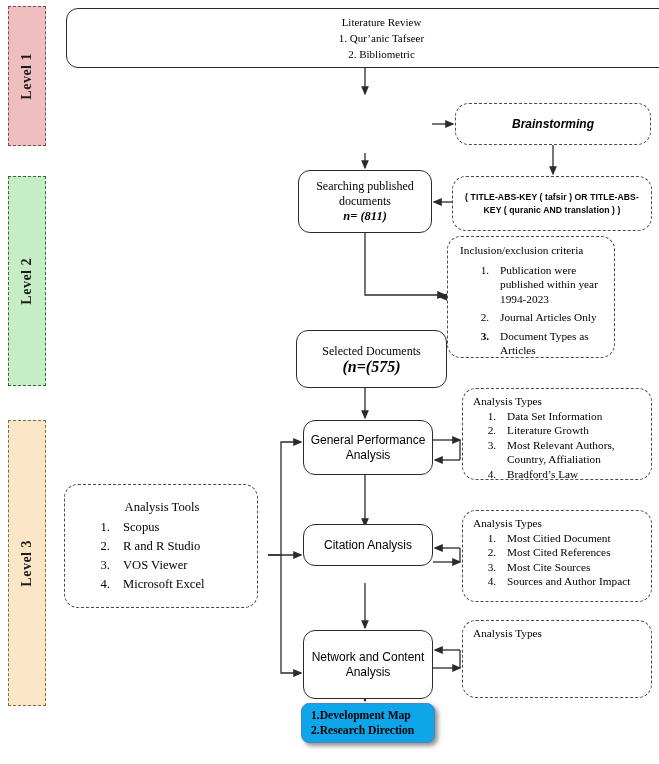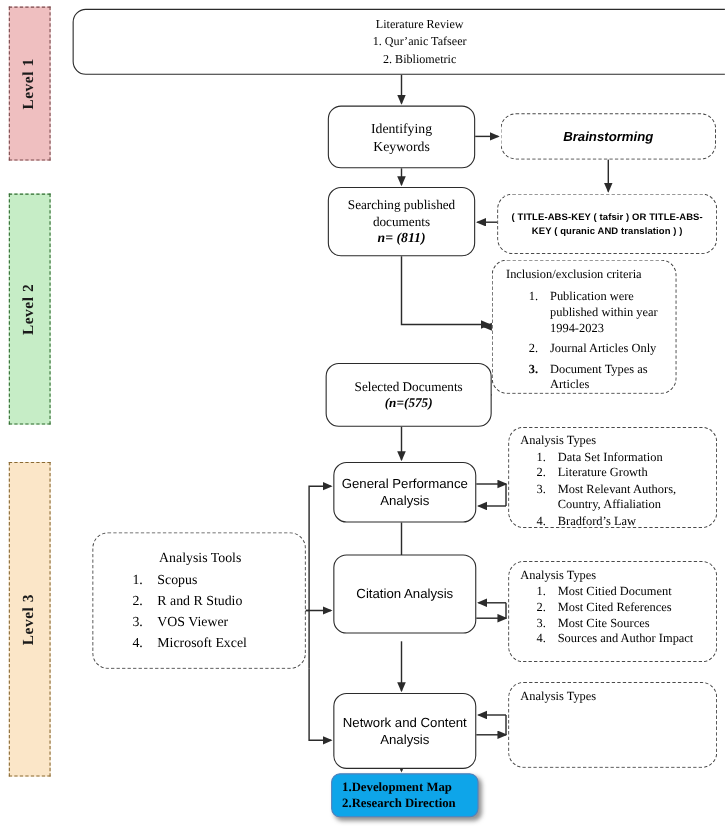--- a/index.html
+++ b/index.html
@@ -54,38 +54,38 @@
 
   #criteria-box{left:447px;top:236px;width:168px;height:122px;
      align-items:flex-start;justify-content:flex-start;padding:6px 6px 6px 12px;text-align:left;
      font-size:11.3px;line-height:14.5px;}
   #criteria-box .title{display:block;margin-bottom:1px;}
   #criteria-box ol{margin:0;padding-left:28px;}
   #criteria-box li{margin:4px;padding-left:8px;}
   #criteria-box li.b3::marker{font-weight:bold;}
 
   #selected-docs{left:296px;top:330px;width:151px;height:58px;font-size:12px;line-height:15px;}
-  #selected-docs .count{font-style:italic;font-weight:600;font-size:12px;text-align:right;}
+  #selected-docs .count{font-style:italic;font-weight:600;font-size:16px;text-align:right;}
 
   #general-performance{left:303px;top:420px;width:130px;height:55px;font-size:12px;line-height:15px;}
   #gpa-types{left:462px;top:388px;width:190px;height:92px;}
-  #citation-analysis{left:303px;top:504px;width:130px;height:72px;font-size:12px;align-items:center;}
+  #citation-analysis{left:303px;top:524px;width:130px;height:42px;font-size:12px;align-items:center;}
   #cit-types{left:462px;top:510px;width:190px;height:92px;}
   #network-analysis{left:303px;top:630px;width:130px;height:69px;font-size:12px;line-height:15px;}
   #net-types{left:462px;top:620px;width:190px;height:78px;}
 
   .typebox{
      align-items:flex-start;justify-content:flex-start;text-align:left;
      padding:5px 5px 5px 10px;font-size:11.3px;line-height:14.5px;
   }
   .typebox .title{display:block;}
   .typebox ol{margin:0;padding-left:26px;}
   .typebox li{margin:0;padding-left:8px;}
 
-  #analysis-tools{left:84px;top:484px;width:194px;height:124px;
+  #analysis-tools{left:64px;top:484px;width:194px;height:124px;
      padding:6px 6px 6px 8px;font-size:12.6px;line-height:19px;}
   #analysis-tools .title{display:block;text-align:center;width:100%;margin-bottom:1px;}
   #analysis-tools ol{margin:0;padding-left:40px;align-self:flex-start;}
   #analysis-tools li{margin:0;padding-left:10px;text-align:left;}
 
   #outcome{left:301px;top:703px;width:134px;height:40px;
      background:#0ea5e9;border:1px solid #4f81bd;border-radius:8px;
      box-shadow:3px 3px 4px rgba(60,60,60,.55);
      font-weight:bold;font-size:11.6px;line-height:15px;
      align-items:flex-start;padding-left:9px;text-align:left;}
@@ -160,24 +160,20 @@
   <div class="levelbar" id="level-3">
     <span>Level 3</span>
   </div>
 
   <div class="node solid serif" id="lit-review">
     <span class="ln">Literature Review</span>
     <span class="ln">1. Qur’anic Tafseer</span>
     <span class="ln">2. Bibliometric</span>
   </div>
 
-  <div class="node solid serif" id="identifying-keywords">
-    <span>Identifying</span>
-    <span>Keywords</span>
-  </div>
 
   <div class="node dashed sans" id="brainstorming">
     <span>Brainstorming</span>
   </div>
 
   <div class="node solid serif" id="searching-docs">
     <span>Searching published</span>
     <span>documents</span>
     <span class="count">n= (811)</span>
   </div>

